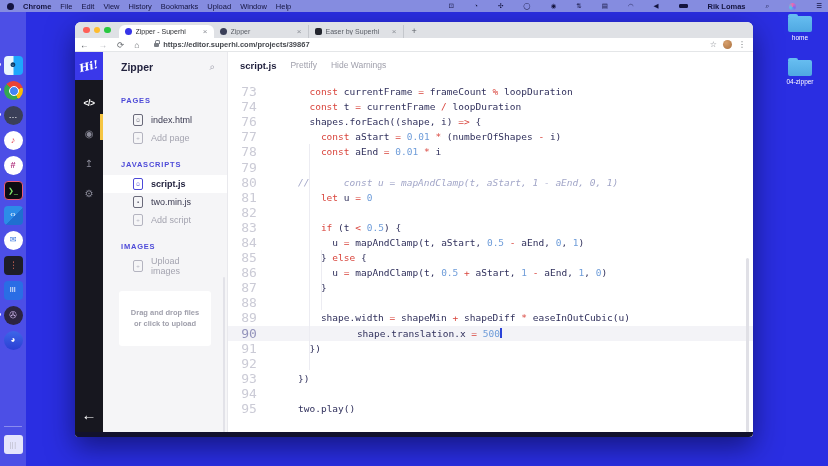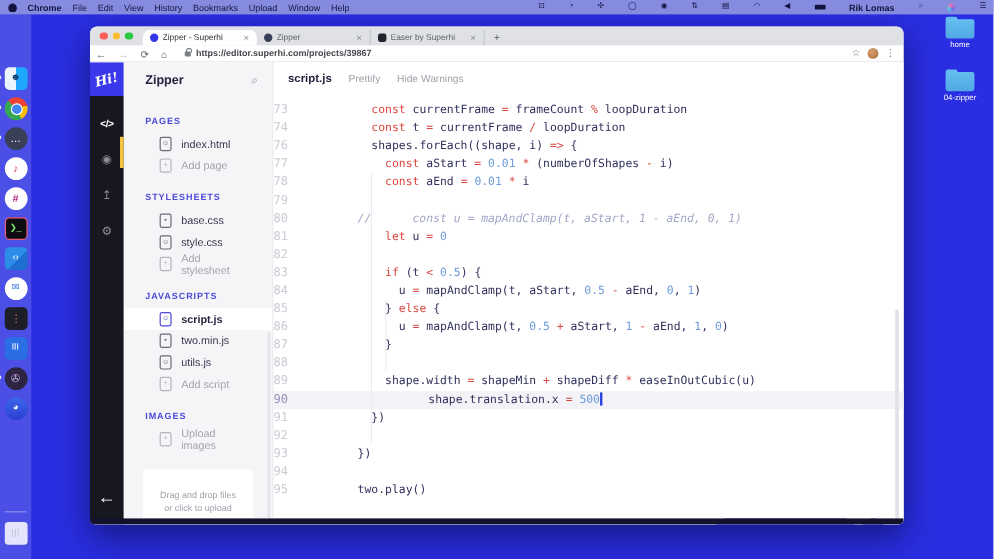--- a/index.html
+++ b/index.html
@@ -98,31 +98,31 @@
   .sb-sec-title { font-size:7.5px; font-weight:bold; letter-spacing:.8px; color:#4d4ad8; padding:0 18px; margin-bottom:6px; }
   .sb-sec { margin-bottom:13px; }
   .sbrow { height:18px; display:flex; align-items:center; gap:8px; padding:0 30px; font-size:9px; color:#38384f; }
   .sbrow.add { color:#a4a4b0; }
   .sbrow.sel { background:#fff; font-weight:bold; color:#23233f; }
   .ficon { width:10px; height:12px; border:1px solid #6a6a7a; border-radius:2px; display:flex; align-items:center;
            justify-content:center; font-size:6px; color:#6a6a7a; flex:0 0 auto; }
   .sbrow.add .ficon { border-color:#b4b4c0; color:#b4b4c0; }
   .sbrow.sel .ficon { border-color:#4d4ad8; color:#4d4ad8; }
   .dropzone { margin:16px 16px 0 16px; background:#fff; border-radius:3px; padding:16px 6px; text-align:center;
-              font-size:7.5px; color:#a0a0ac; line-height:1.5; }
+              font-size:7.5px; color:#a0a0ac; line-height:1.5;font-weight:bold; }
   .sb-scroll { position:absolute; right:2px; top:225px; width:2.5px; height:175px; background:#e2e2e8; border-radius:2px; }
 
   .codearea { position:absolute; left:153px; top:0; right:0; bottom:5px; background:#fff; }
   .ctoolbar { height:26px; display:flex; align-items:center; gap:14px; padding-left:12px; font-size:8.5px; color:#a0a0ac; }
   .cfile { font-size:9.5px; font-weight:bold; color:#1f1f3c; }
   .code-lines { position:absolute; top:26px; left:0; right:0; bottom:0; padding-top:6px;
                 font-family:"DejaVu Sans Mono", monospace; font-size:9.5px; }
   .cline { height:15.1px; display:flex; align-items:center; white-space:pre; }
   .cline.cur { background:#f3f3f7;gap:36px; }
-  .ln { width:50px; text-align:left; padding-right:8px; color:#cbcbd6; font-size:10px; flex:0 0 auto; }
+  .ln { width:50px; text-align:center; padding-right:8px; color:#cbcbd6; font-size:13px; flex:0 0 auto; }
   .cline.cur .ln { color:#9393bb; }
   .lt { padding-left:20px; }
   .tk-k,.tk-o { color:#d9453d; }
   .tk-i,.tk-p,.tk-w { color:#30305c; }
   .tk-n { color:#6e9cd9; }
   .tk-c { color:#a2a6c8; font-style:italic; }
   .caret { display:inline-block; width:1.5px; height:10.5px; background:#2b43d8; vertical-align:-1.5px; }
   .guide { position:absolute; width:1px; background:#ececf2; }
   .guideA { left:81px; top:66px; height:226px; }
   .guideB { left:93px; top:172px; height:60px; }
@@ -295,47 +295,28 @@
               <div class="sbrow">
                 <span class="ficon">☺</span>
                 <span>index.html</span>
               </div>
               <div class="sbrow add">
                 <span class="ficon">+</span>
                 <span>Add page</span>
               </div>
             </div>
             <div class="sb-sec">
-              <div class="sb-sec-title">STYLESHEETS</div>
-              <div class="sbrow">
-                <span class="ficon">▪</span>
-                <span>base.css</span>
-              </div>
-              <div class="sbrow">
-                <span class="ficon">☺</span>
-                <span>style.css</span>
-              </div>
-              <div class="sbrow add">
-                <span class="ficon">+</span>
-                <span>Add stylesheet</span>
-              </div>
-            </div>
-            <div class="sb-sec">
               <div class="sb-sec-title">JAVASCRIPTS</div>
               <div class="sbrow sel">
                 <span class="ficon">☺</span>
                 <span>script.js</span>
               </div>
               <div class="sbrow">
                 <span class="ficon">▪</span>
                 <span>two.min.js</span>
-              </div>
-              <div class="sbrow">
-                <span class="ficon">☺</span>
-                <span>utils.js</span>
               </div>
               <div class="sbrow add">
                 <span class="ficon">+</span>
                 <span>Add script</span>
               </div>
             </div>
             <div class="sb-sec">
               <div class="sb-sec-title">IMAGES</div>
               <div class="sbrow add">
                 <span class="ficon">+</span>

